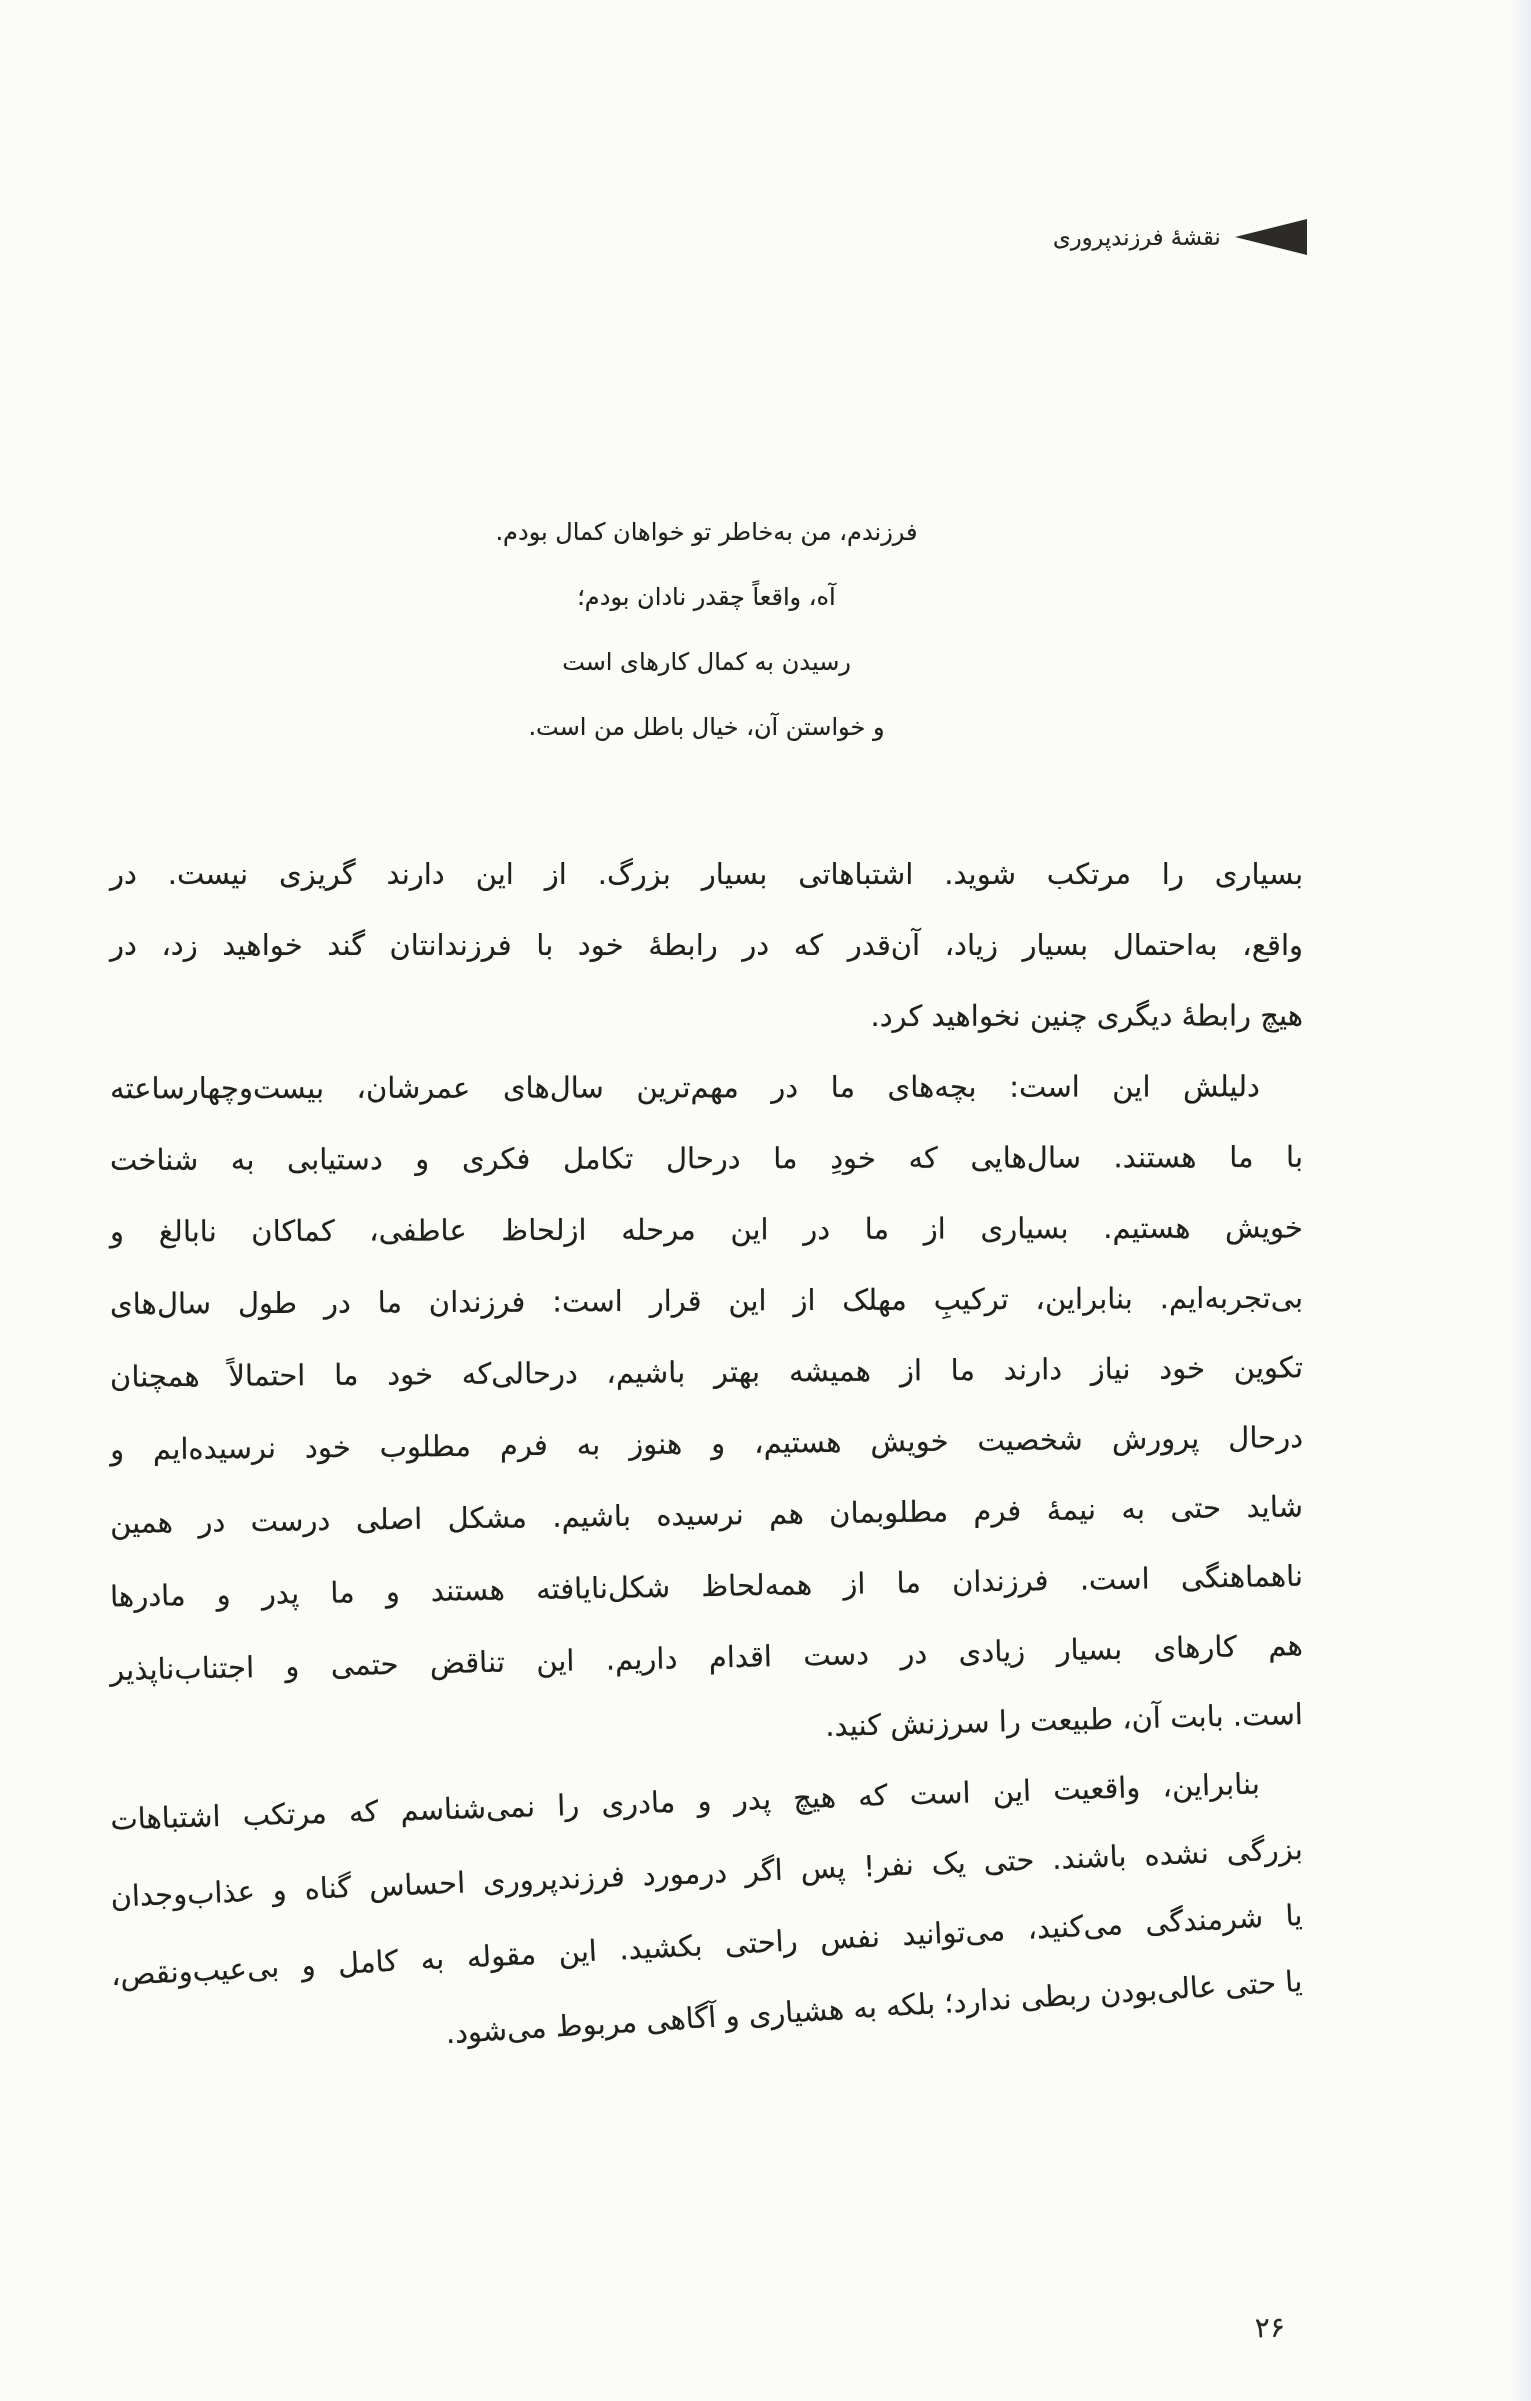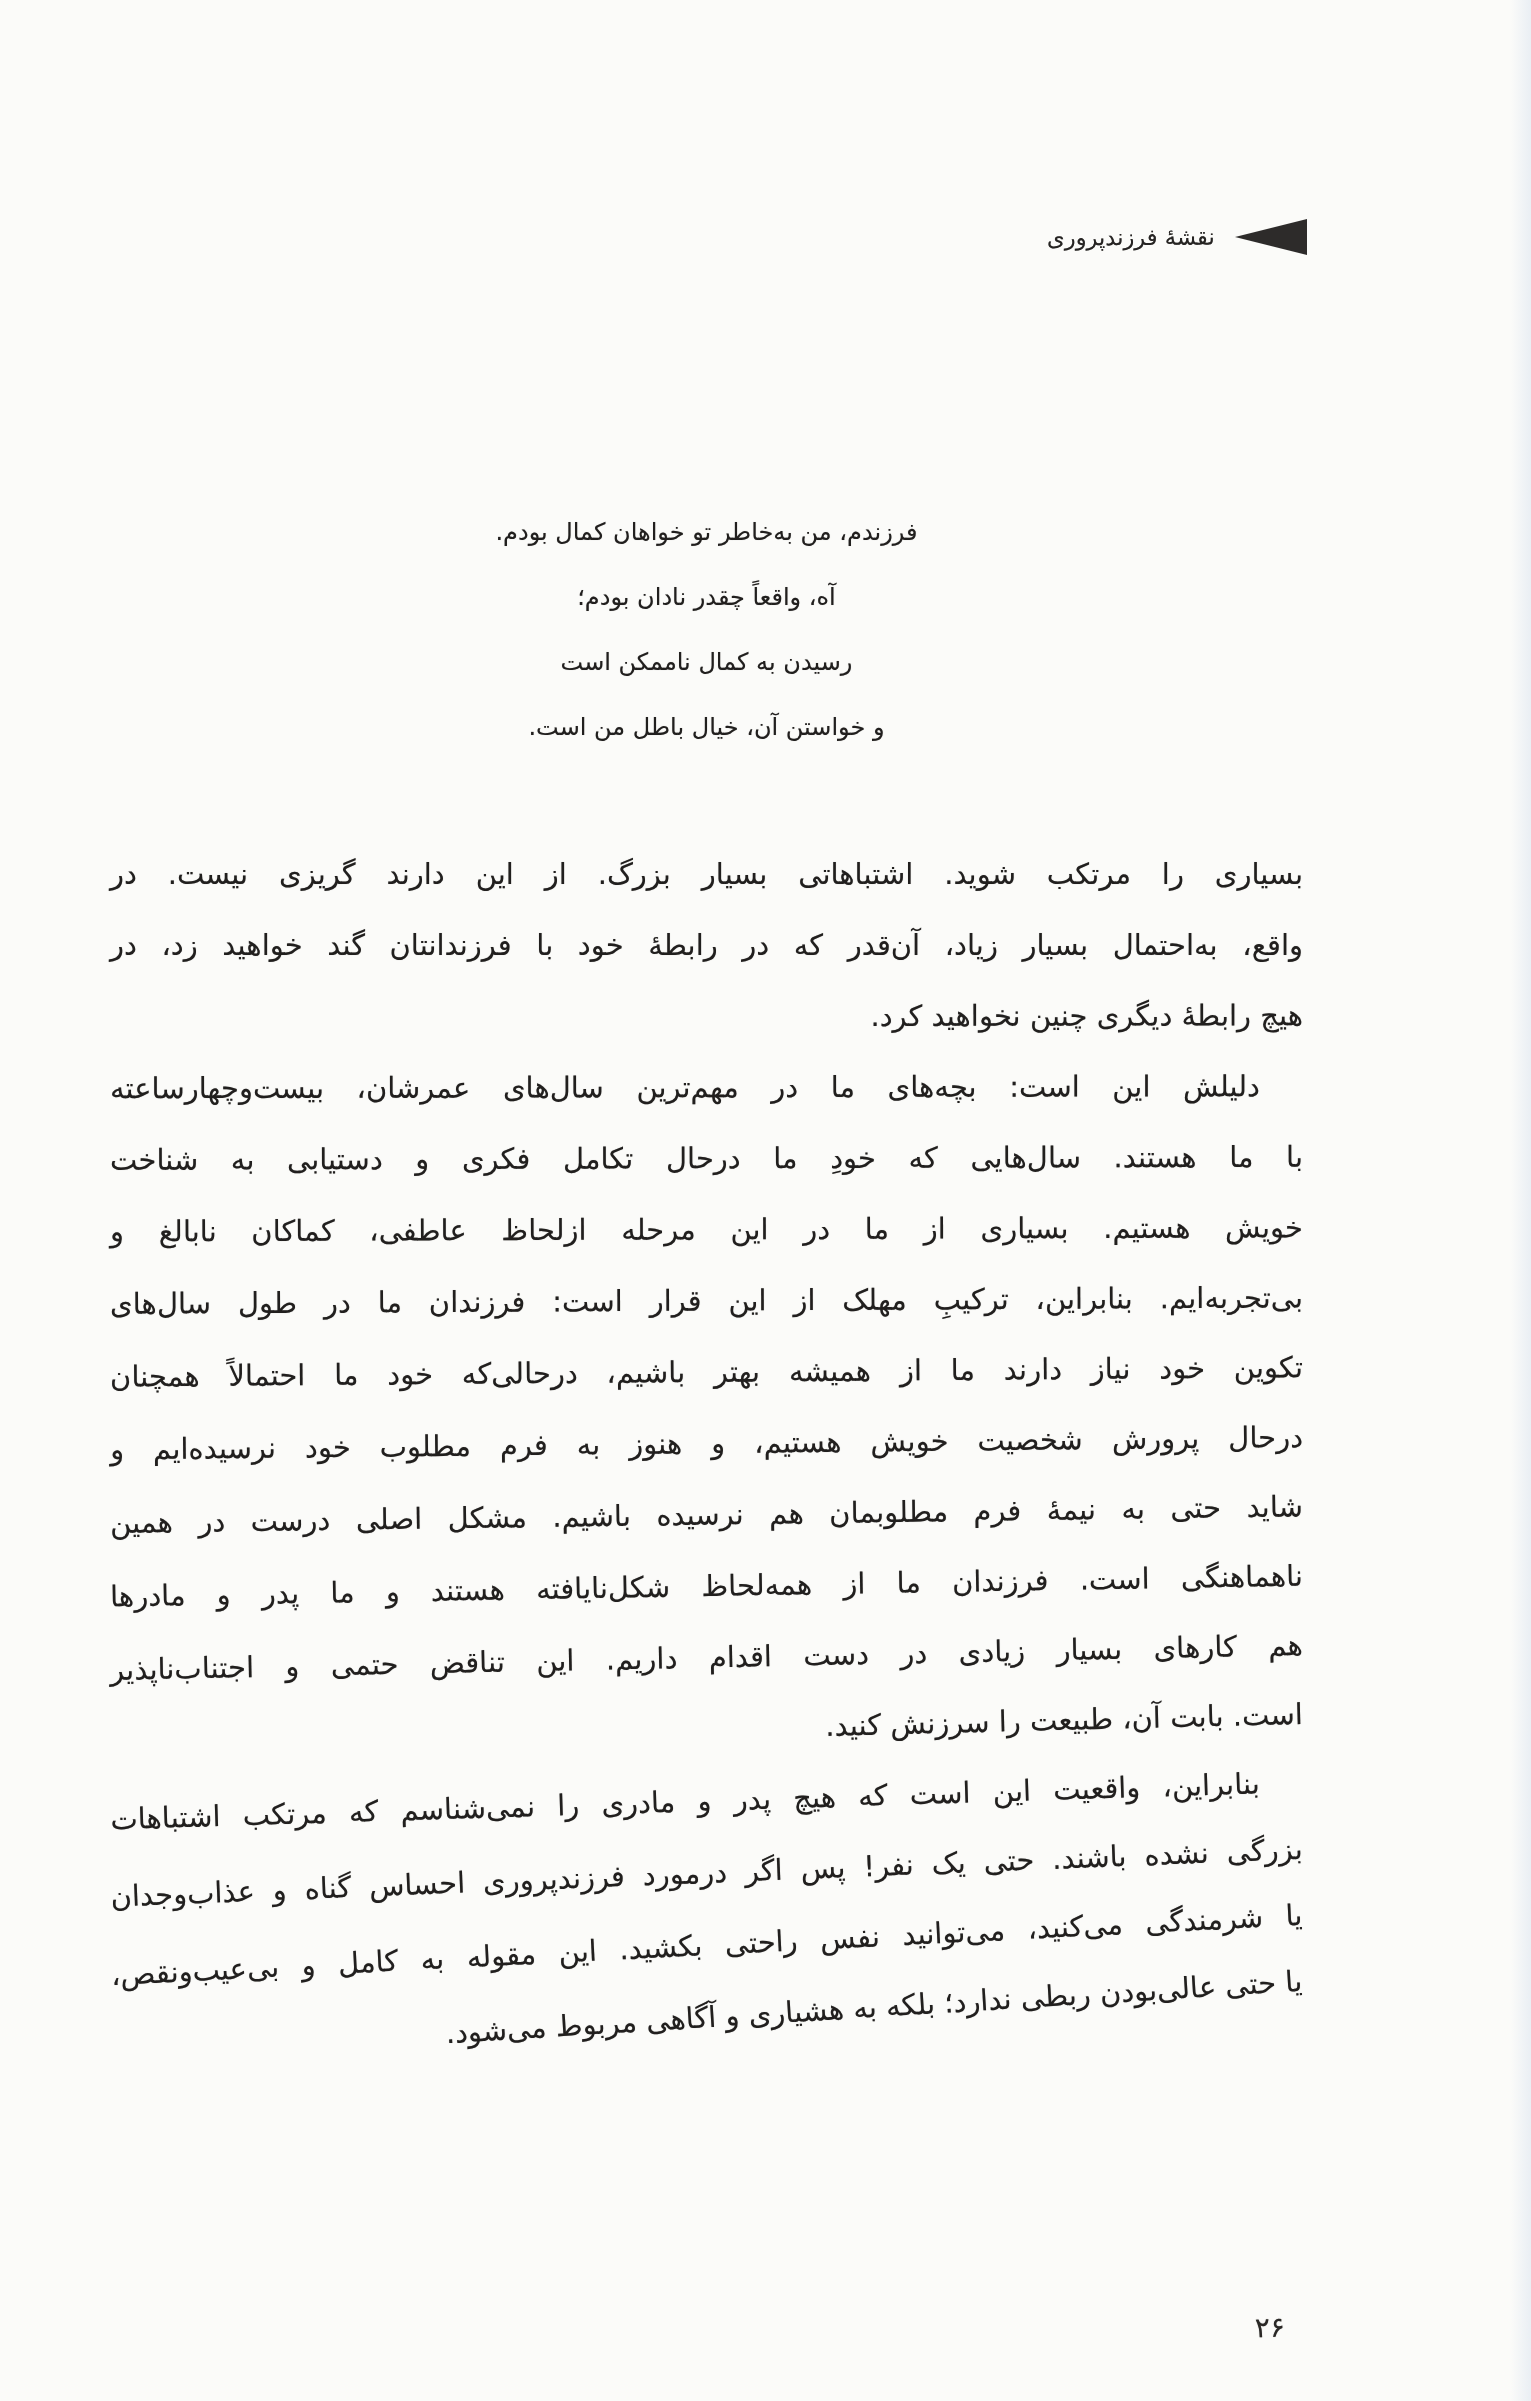--- a/index.html
+++ b/index.html
@@ -22,21 +22,21 @@
     background: linear-gradient(to left, rgba(205,218,235,0.40), rgba(205,218,235,0));
     pointer-events: none;
   }
   
   .running-head {
     position: absolute;
     top: 219px;
     right: 225px;
     display: flex;
     align-items: center;
-    gap: 20px;
+    gap: 14px;
     direction: rtl;
   }
   .wedge {
     width: 0; height: 0;
     border-top: 18px solid transparent;
     border-bottom: 18px solid transparent;
     border-right: 72px solid #2d2b2a;
     filter: blur(0.4px);
   }
   .head-title {
@@ -114,21 +114,21 @@
   <div class="scan-edge"></div>
 
   <div class="running-head">
     <span class="wedge"></span>
     <span class="head-title">نقشهٔ فرزندپروری</span>
   </div>
 
   <div class="poem">
     <div class="poem-line">فرزندم، من به‌خاطر تو خواهان کمال بودم.</div>
     <div class="poem-line">آه، واقعاً چقدر نادان بودم؛</div>
-    <div class="poem-line">رسیدن به کمال ناممکن است</div>
+    <div class="poem-line">رسیدن به کمال کارهای است</div>
     <div class="poem-line">و خواستن آن، خیال باطل من است.</div>
   </div>
 
   <div class="bodytext">
     <div class="bline">بسیاری را مرتکب شوید. اشتباهاتی بسیار بزرگ. از این دارند گریزی نیست. در</div>
     <div class="bline">واقع، به‌احتمال بسیار زیاد، آن‌قدر که در رابطهٔ خود با فرزندانتان گند خواهید زد، در</div>
     <div class="bline last">هیچ رابطهٔ دیگری چنین نخواهید کرد.</div>
     <div class="bline first">دلیلش این است: بچه‌های ما در مهم‌ترین سال‌های عمرشان، بیست‌وچهارساعته</div>
     <div class="bline">با ما هستند. سال‌هایی که خودِ ما درحال تکامل فکری و دستیابی به شناخت</div>
     <div class="bline">خویش هستیم. بسیاری از ما در این مرحله ازلحاظ عاطفی، کماکان نابالغ و</div>

